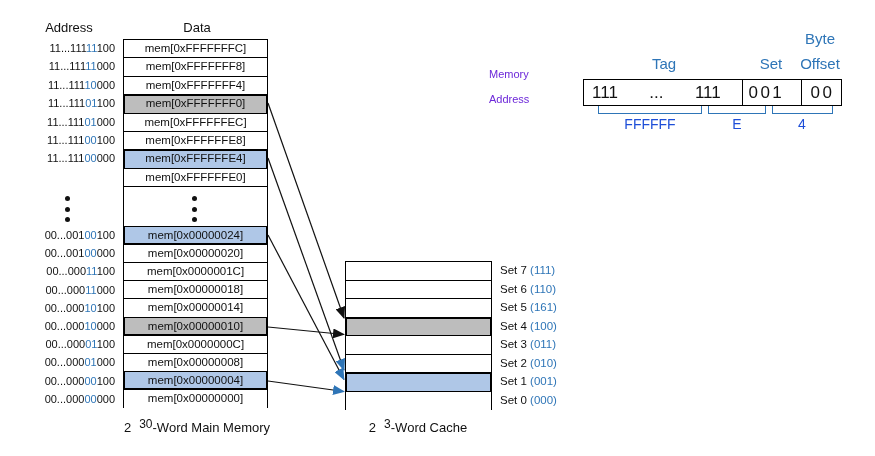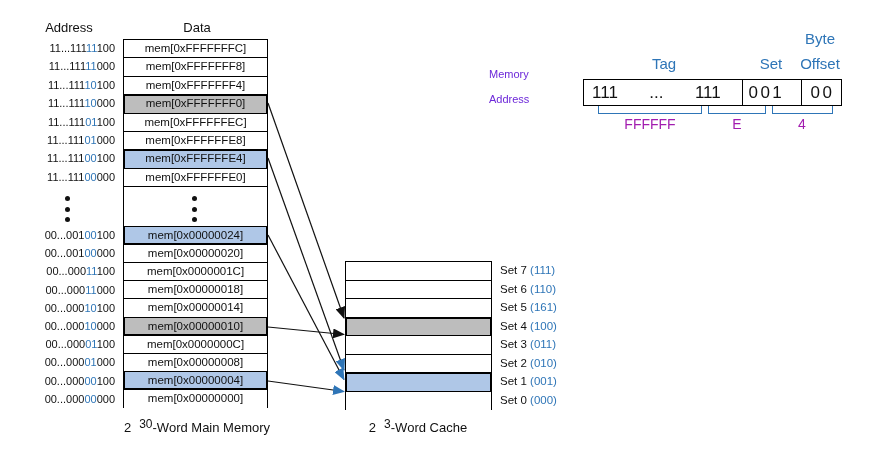--- a/index.html
+++ b/index.html
@@ -58,36 +58,35 @@
     left:583px;top:79px;width:259px;height:27px;border:1.6px solid #000;
     box-sizing:border-box;display:flex;font-size:17px;background:#fff;gap:13px;
   }
   .addrbox .cell{display:flex;align-items:center;justify-content:center;box-sizing:border-box;height:100%;}
   .cell.tag{width:162px;justify-content:space-between;padding:0 8px;}
   .cell.set{width:52px;border-left:1.6px solid #000;letter-spacing:2.5px;padding-left:2px;}
   .cell.offset{width:45px;border-left:1.6px solid #000;letter-spacing:2.5px;padding-left:2px;}
 
   .bracket{height:8px;box-sizing:border-box;
     border-left:1.6px solid #2E75B7;border-right:1.6px solid #2E75B7;border-bottom:1.6px solid #2E75B7;}
-  .hexlabel{font-size:14px;color:#a21caf;text-align:center;}
+  .hexlabel{font-size:14px;color:#1d4ed8;text-align:center;}
 
   svg.arrows{left:0;top:0;pointer-events:none;}
 </style>
 </head>
 <body>
 
 <div id="stage">
 
   <div class="abs colhead" style="left:19px;top:20px;">Address</div>
   <div class="abs colhead" style="left:147px;top:20px;">Data</div>
 
   <div class="abs addr-col" style="left:0;top:39px;">
     <div class="arow"><span>11...111</span><span class="acc">11</span><span>100</span></div>
     <div class="arow"><span>11...111</span><span class="acc">11</span><span>000</span></div>
-    <div class="arow"><span>11...111</span><span class="acc">10</span><span>100</span></div>
     <div class="arow"><span>11...111</span><span class="acc">10</span><span>000</span></div>
     <div class="arow"><span>11...111</span><span class="acc">01</span><span>100</span></div>
     <div class="arow"><span>11...111</span><span class="acc">01</span><span>000</span></div>
     <div class="arow"><span>11...111</span><span class="acc">00</span><span>100</span></div>
     <div class="arow"><span>11...111</span><span class="acc">00</span><span>000</span></div>
   </div>
 
   <div class="abs addr-col bottom" style="left:0;top:226px;">
     <div class="arow"><span>00...001</span><span class="acc">00</span><span>100</span></div>
     <div class="arow"><span>00...001</span><span class="acc">00</span><span>000</span></div>

